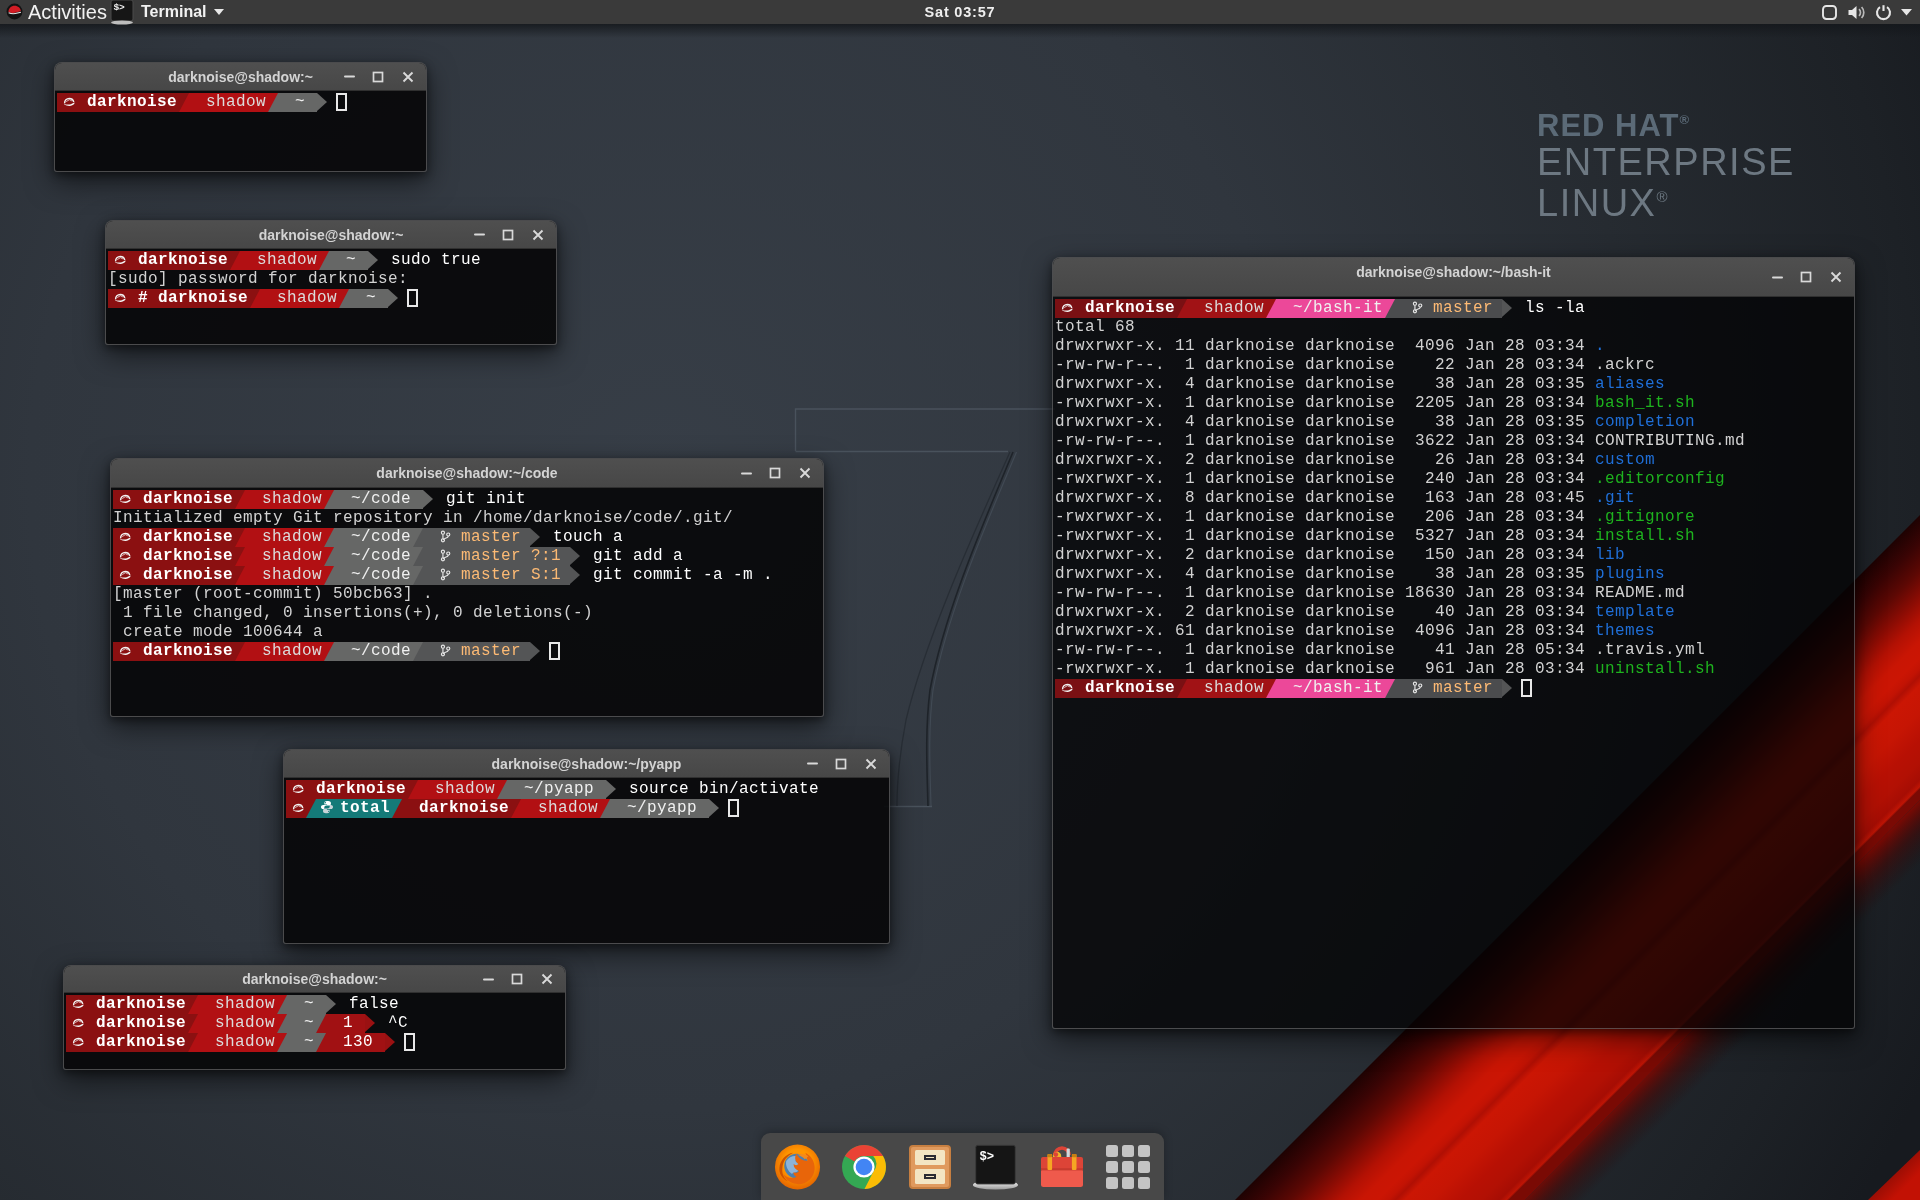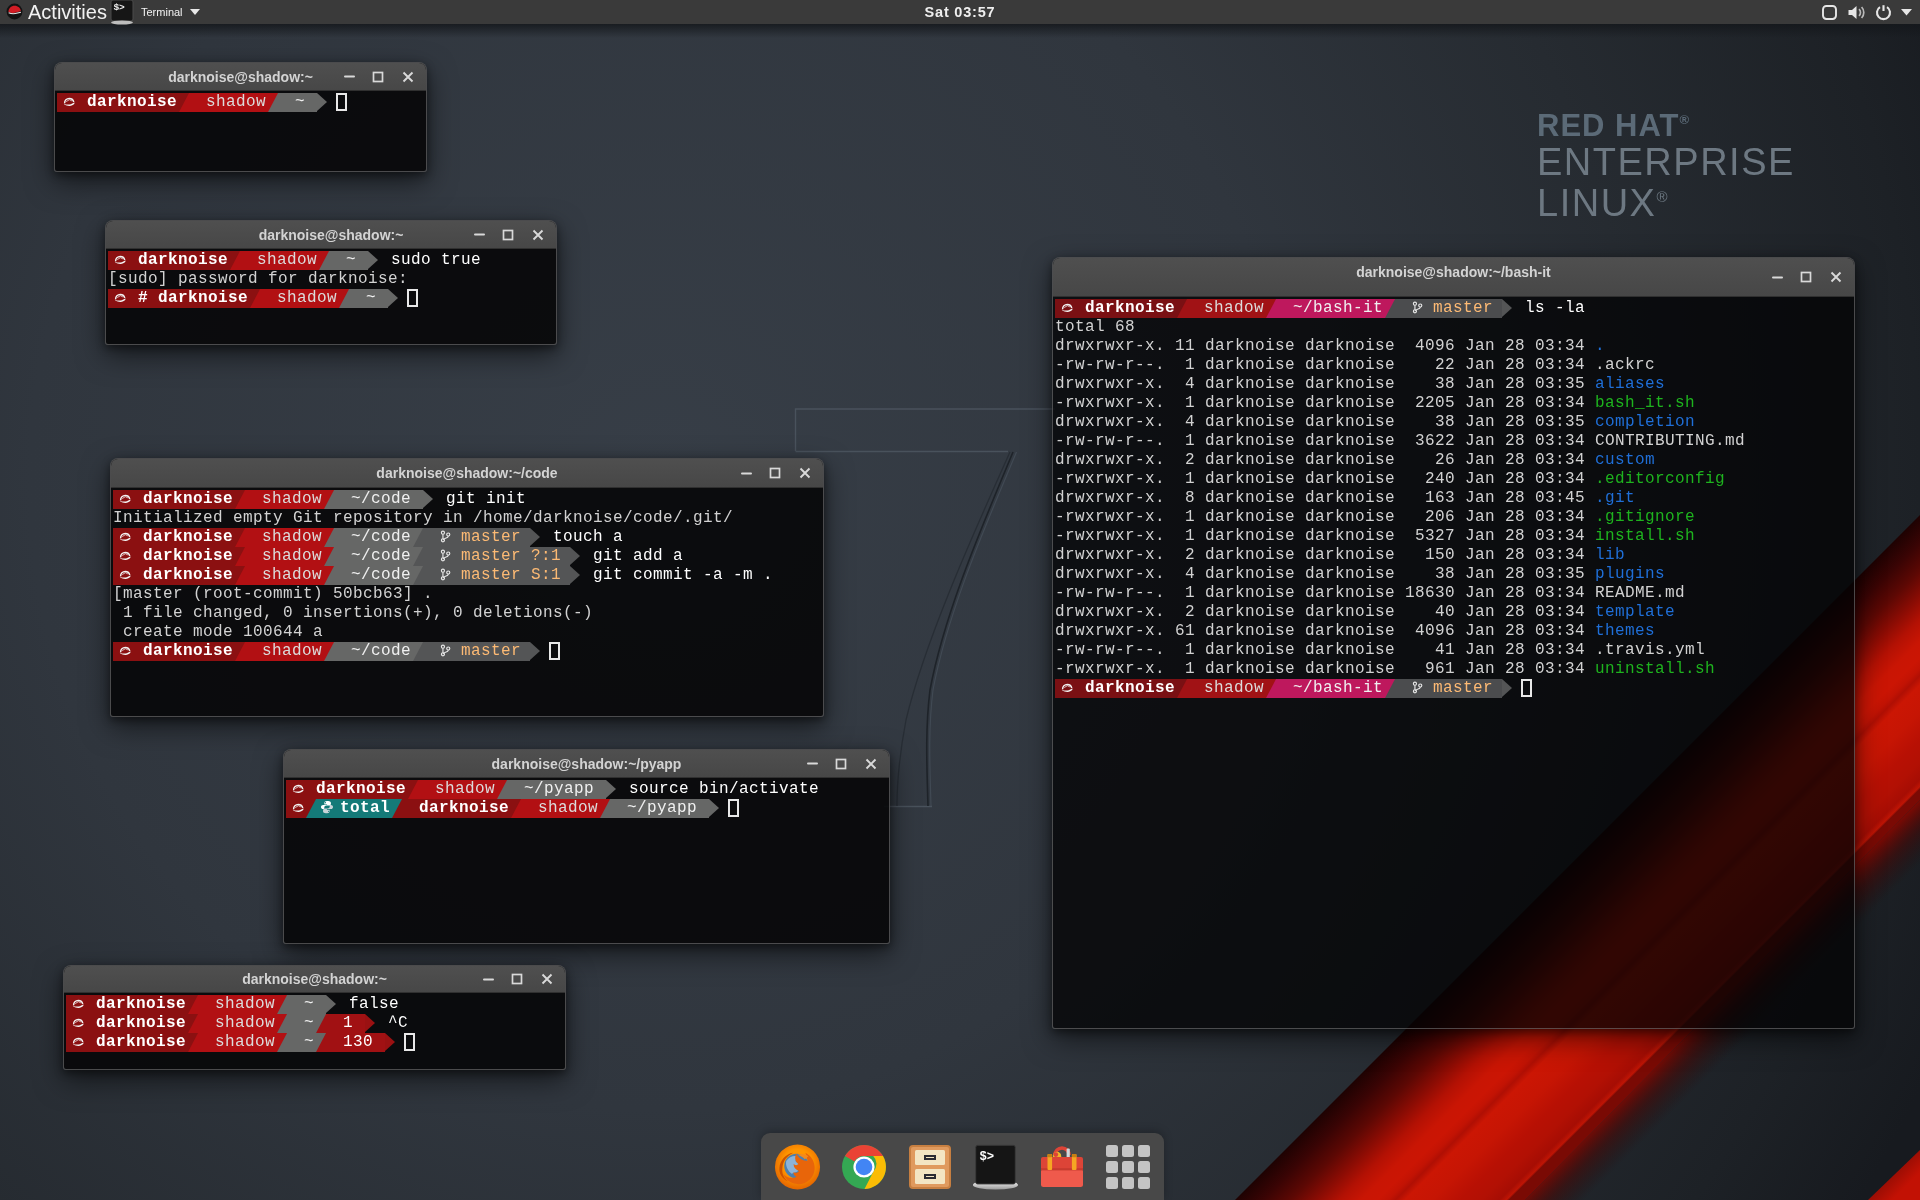--- a/index.html
+++ b/index.html
@@ -2,21 +2,21 @@
 <html><head><meta charset="utf-8"><title>d</title><style>
 *{margin:0;padding:0;box-sizing:border-box}
 html,body{width:1920px;height:1200px;overflow:hidden;background:#23272d}
 body{position:relative;font-family:"Liberation Sans",sans-serif}
 #wp{position:absolute;left:0;top:0}
 #topbar{position:absolute;left:0;top:0;width:1920px;height:24px;background:#3a3a3a;color:#f0f0f0;z-index:50}
 #tb-rh{position:absolute;left:6px;top:3px}
 #tb-act{position:absolute;left:28px;top:0;font-size:20px;line-height:24px;font-weight:400;color:#f2f2f2}
 #tb-app{position:absolute;left:110px;top:0;height:24px;display:flex;align-items:center;gap:7px}
 #tb-app > svg:first-child{margin-top:1px}
-#tb-appname{font-size:11px;font-weight:400;color:#f2f2f2}
+#tb-appname{font-size:16px;font-weight:700;color:#f2f2f2}
 #tb-clock{position:absolute;left:0;right:0;top:0;text-align:center;font-size:14.5px;line-height:24px;font-weight:700;letter-spacing:.8px;color:#efefef}
 #tb-right{position:absolute;right:8px;top:0;height:24px;display:flex;align-items:center;gap:9px}
 .win{position:absolute;border:1px solid rgba(130,130,130,.55);border-radius:8px 8px 3px 3px;background:rgba(7,7,8,.9);box-shadow:0 10px 28px rgba(0,0,0,.55),0 3px 9px rgba(0,0,0,.45);z-index:10}
 .win.w6{background:rgba(3,3,4,.77)}
 .tb{background:linear-gradient(#4f4f4f,#474747);border-radius:7px 7px 0 0;text-align:center;font-size:14px;font-weight:700;color:#d3d3d3;position:relative;border-bottom:1px solid #303030}
 .btn{position:absolute;top:0;bottom:0;display:flex;align-items:center}
 .bmin{right:71px}.bmax{right:42px}.bcls{right:12px}
 .bd{padding:2px 0 0 2px;font-family:"Liberation Mono",monospace;font-size:16px;line-height:19px;letter-spacing:.4px;color:#d2d2d2}
 .ln{height:19px;white-space:pre}
 .out{color:#d2d2d2}
@@ -34,21 +34,21 @@
 .sv0{background:#8b1011;padding:0;width:29px}
 .svt{background:#147a78;color:#fff;font-weight:700;padding:0 12px 0 14px}
 .rh{position:absolute;left:6px;top:4px}
 .sv0 .rh{left:6px}
 .py{vertical-align:-2px;margin-right:6px}
 .gb{vertical-align:-2px}
 .arr{display:inline-block;width:0;height:0;border-top:9.5px solid transparent;border-bottom:9.5px solid transparent;border-left:10px solid #666;vertical-align:top}
 .cur{display:inline-block;width:11px;height:18px;border:2px solid #e8e8e8;margin-left:9px;vertical-align:top;margin-top:0}
 .w6 .su,.w6 .sv0{background:#7a1013}
 .w6 .sh{background:#a11215}
-.w6 .sp{background:#be185d}
+.w6 .sp{background:#ec4899}
 .w6 .sgit{background:#4b4c4e}
 #dock{position:absolute;left:761px;top:1133px;width:403px;height:67px;background:#484848;border-radius:9px 9px 0 0;z-index:20;box-shadow:0 -2px 8px rgba(0,0,0,.25)}
 #dockicons{position:absolute;left:761px;top:1133px;width:403px;height:67px;z-index:21;display:flex;align-items:center;justify-content:center;gap:17px}
 .di{display:flex;align-items:center;justify-content:center;width:49px;height:50px}
 .gridwrap{position:relative;display:inline-block;width:44px;height:44px}
 .gd{position:absolute;width:12px;height:12px;border-radius:2.5px;background:#c4c4c4}
 </style></head>
 <body>
 <svg id="wp" width="1920" height="1200" viewBox="0 0 1920 1200">
 <defs>
@@ -372,21 +372,21 @@
       <div class="ln out">drwxrwxr-x.  2 darknoise darknoise    26 Jan 28 03:34 <span class="fb">custom</span></div>
       <div class="ln out">-rwxrwxr-x.  1 darknoise darknoise   240 Jan 28 03:34 <span class="fg">.editorconfig</span></div>
       <div class="ln out">drwxrwxr-x.  8 darknoise darknoise   163 Jan 28 03:45 <span class="fb">.git</span></div>
       <div class="ln out">-rwxrwxr-x.  1 darknoise darknoise   206 Jan 28 03:34 <span class="fg">.gitignore</span></div>
       <div class="ln out">-rwxrwxr-x.  1 darknoise darknoise  5327 Jan 28 03:34 <span class="fg">install.sh</span></div>
       <div class="ln out">drwxrwxr-x.  2 darknoise darknoise   150 Jan 28 03:34 <span class="fb">lib</span></div>
       <div class="ln out">drwxrwxr-x.  4 darknoise darknoise    38 Jan 28 03:35 <span class="fb">plugins</span></div>
       <div class="ln out">-rw-rw-r--.  1 darknoise darknoise 18630 Jan 28 03:34 README.md</div>
       <div class="ln out">drwxrwxr-x.  2 darknoise darknoise    40 Jan 28 03:34 <span class="fb">template</span></div>
       <div class="ln out">drwxrwxr-x. 61 darknoise darknoise  4096 Jan 28 03:34 <span class="fb">themes</span></div>
-      <div class="ln out">-rw-rw-r--.  1 darknoise darknoise    41 Jan 28 03:34 .travis.yml</div>
+      <div class="ln out">-rw-rw-r--.  1 darknoise darknoise    41 Jan 28 05:34 .travis.yml</div>
       <div class="ln out">-rwxrwxr-x.  1 darknoise darknoise   961 Jan 28 03:34 <span class="fg">uninstall.sh</span></div>
       <div class="ln"><span class="sg su f"><svg class="rh" width="13" height="11" viewBox="0 0 13 11">
             <path d="M1.6 6.2 C1.6 3.4 3.6 1.4 6.2 1.4 c2.4 0 4.2 1.5 4.5 3.6" fill="none" stroke="#f2f2f2" stroke-width="1.5"></path>
             <path d="M.9 6.4 c2.6 1.7 6.2 1.7 9.8-.7 c.7-.45 1.25.25.55 1 c-1.1 1.3-2.8 2.1-4.5 2.2 -1.9.1-3.9-.4-5.6-1.6z" fill="#f2f2f2"></path>
             <path d="M3.2 4.6 l3.2-1.9 2.5 1.2" fill="none" stroke="#f2f2f2" stroke-width=".9" opacity=".85"></path>
           </svg>darknoise</span><span class="sg sh">shadow</span><span class="sg sp">~/bash-it</span><span class="sg sgit"><svg class="gb" width="11" height="13" viewBox="0 0 12 14">
             <g stroke="#e8e8e8" stroke-width="1.25" fill="none">
               <circle cx="3.2" cy="2.9" r="1.7"></circle>
               <circle cx="3.2" cy="11.1" r="1.7"></circle>
               <circle cx="9" cy="4.9" r="1.7"></circle>

